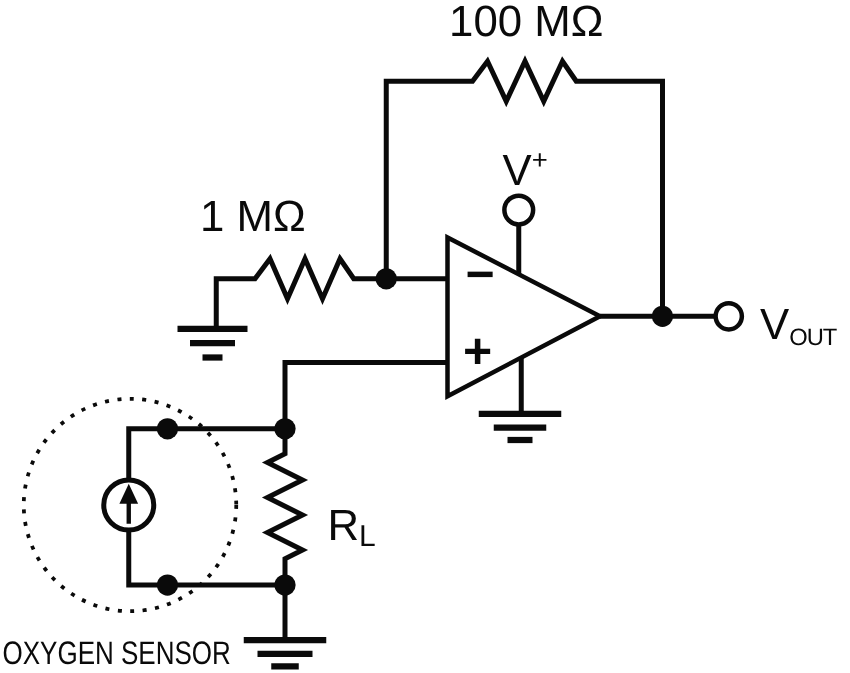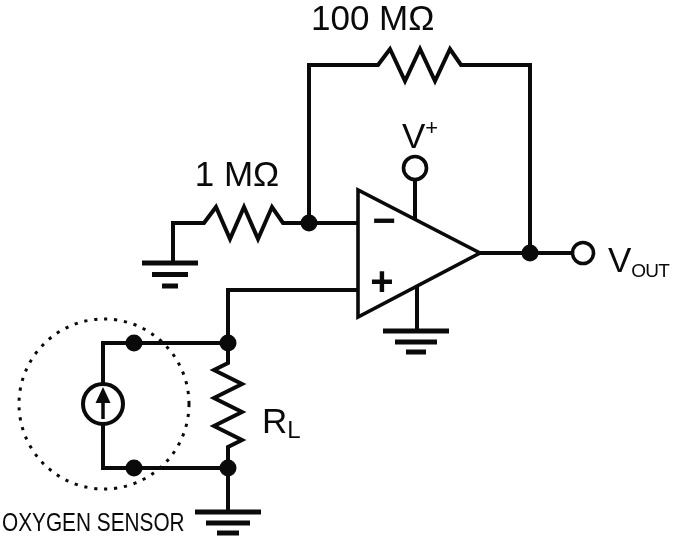--- a/index.html
+++ b/index.html
@@ -70,29 +70,28 @@
   .lbl {
     position: absolute;
     white-space: nowrap;
     color: #0a0a0a;
     font-family: "Liberation Sans", sans-serif;
   }
   .lbl-100m {
     left: 311px;
     top: 0px;
     width: 220px;
-    text-align: left;
+    text-align: center;
     font-size: 35px;
     line-height: 35px;
   }
   .lbl-1m {
     left: 160px;
     top: 156px;
     width: 154px;
-    text-align: center;
     font-size: 35px;
     line-height: 35px;
   }
   .lbl-vplus {
     left: 402px;
     top: 110px;
     font-size: 35px;
     line-height: 35px;
   }
   .lbl-vplus .sup {

